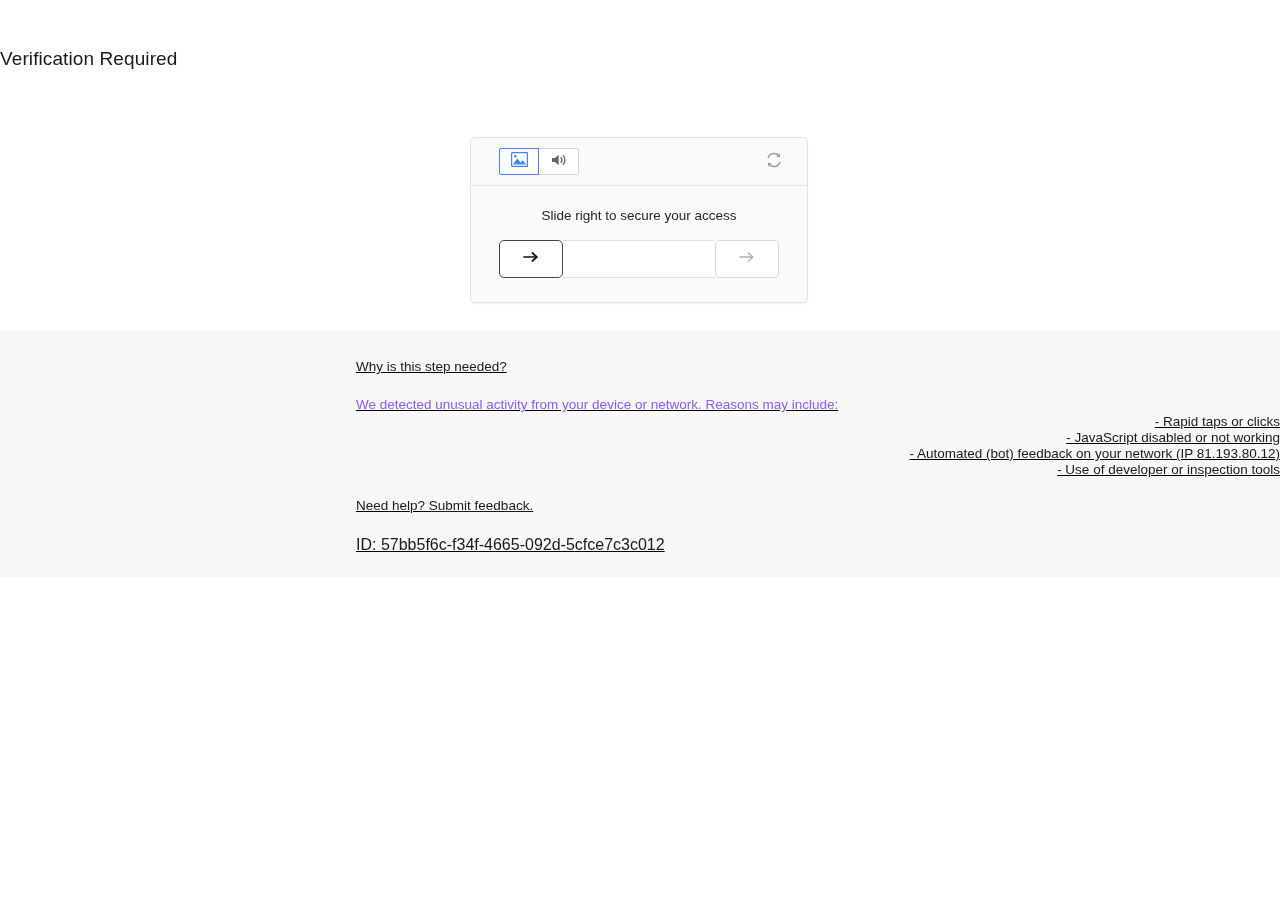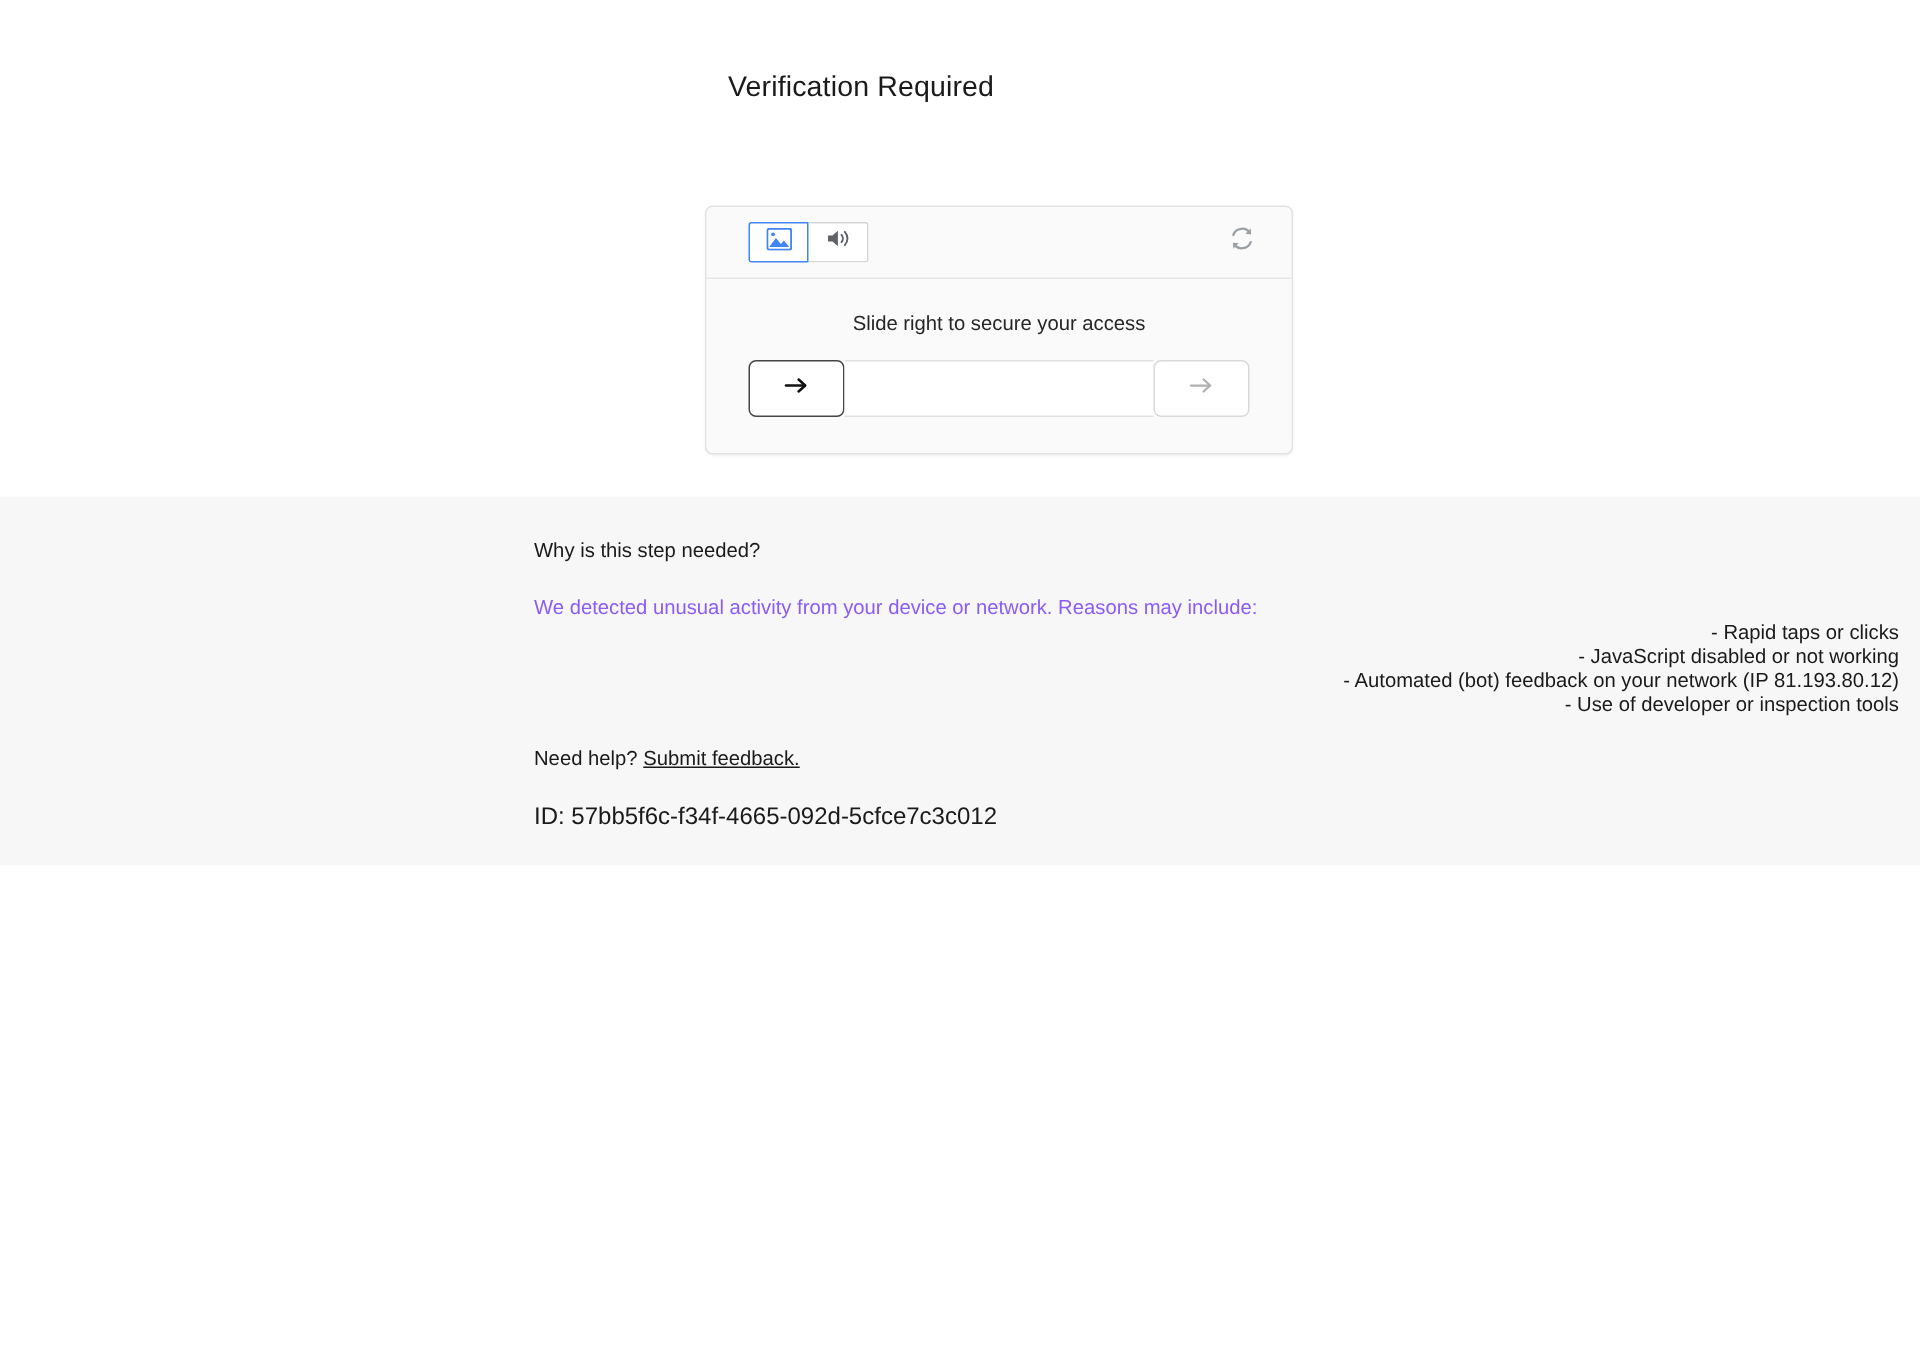--- a/index.html
+++ b/index.html
@@ -15,33 +15,33 @@
     position: relative;
     overflow: hidden;
   }
 
   
   .page-title {
     position: absolute;
     top: 48px;
     left: 0;
     width: 1148px;
-    text-align: center;
+    text-align: left;
     font-size: 19px;
     font-weight: 400;
     color: #1a1a1a;
     letter-spacing: .1px;
   }
 
   
   .captcha {
     position: absolute;
     left: 470px;
     top: 137px;
-    width: 392px;
+    width: 338px;
     border: 1px solid #e3e3e3;
     border-radius: 5px;
     background: #fafafa;
     box-shadow: 0 1px 2px rgba(0,0,0,.06);
     box-sizing: border-box;
   }
   .captcha-header {
     height: 48px;
     display: flex;
     align-items: center;
@@ -141,21 +141,22 @@
   .info-panel {
     position: absolute;
     left: 0;
     top: 331px;
     width: 1280px;
     height: 246px;
     background: #f7f7f7;
     box-sizing: border-box;
   }
   .info-inner {
-    padding: 28px 14px 0 356px;
+    padding: 28px 0 0 356px;
+    text-decoration: underline;
   }
   .info-q {
     font-size: 13.5px;
     color: #1a1a1a;
     margin: 0 0 23px 0;
   }
   .info-lead {
     font-size: 13.5px;
     color: #8b5cf6;
     margin: 0 0 2px 0;

